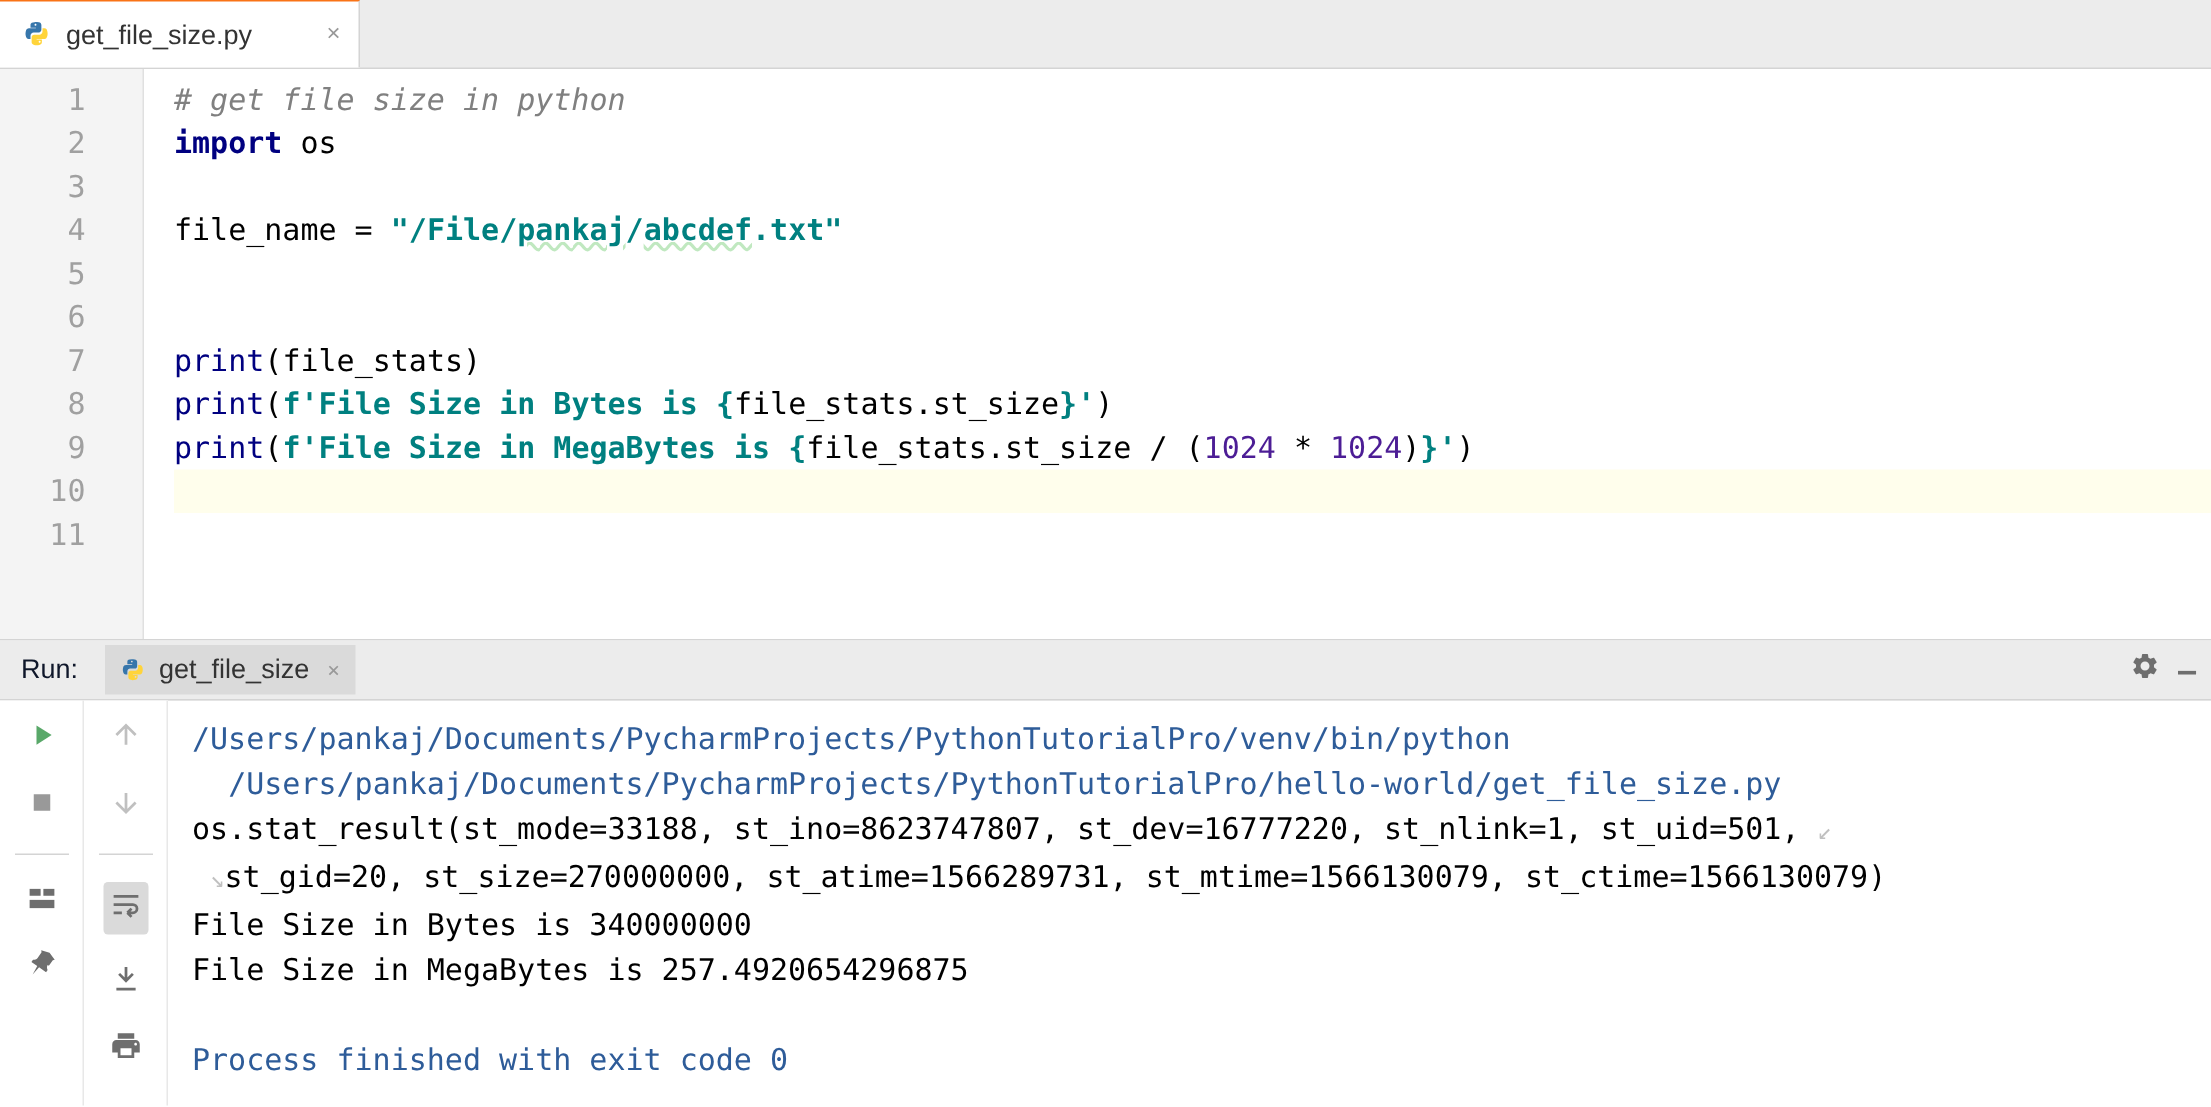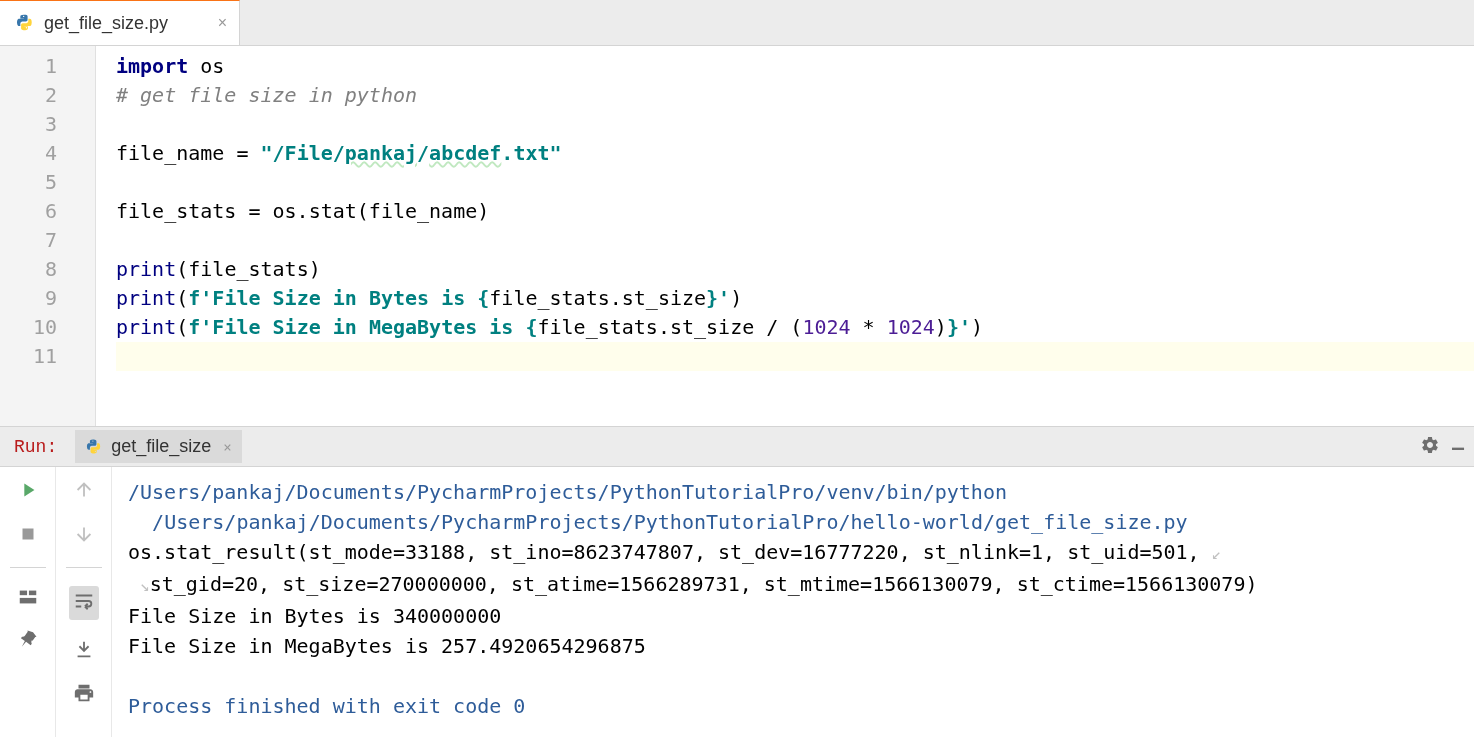--- a/index.html
+++ b/index.html
@@ -118,23 +118,23 @@
     }
     .run-header {
       background: #ececec;
       height: 40px;
       display: flex;
       align-items: center;
       border-bottom: 1px solid #d4d4d4;
       padding-left: 14px;
     }
     .run-label {
-      font-family: Liberation Mono, monospace;
+      font-family: Liberation Sans, sans-serif;
       font-size: 18px;
-      color: #b91c1c;
+      color: #0f172a;
     }
     .run-tab {
       display: flex;
       align-items: center;
       gap: 6px;
       margin-left: 18px;
       background: #dadada;
       padding: 6px 10px;
       border-radius: 0;
     }
@@ -262,26 +262,25 @@
     <div class="line-number">4</div>
     <div class="line-number">5</div>
     <div class="line-number">6</div>
     <div class="line-number">7</div>
     <div class="line-number">8</div>
     <div class="line-number">9</div>
     <div class="line-number">10</div>
     <div class="line-number">11</div>
   </div>
   <div class="code-content">
+    <div class="code-line"><span class="comment"># get file size in python</span></div>
     <div class="code-line"><span class="keyword">import</span><span class="plain"> os</span></div>
-    <div class="code-line"><span class="comment"># get file size in python</span></div>
     <div class="code-line"> </div>
     <div class="code-line"><span class="plain">file_name = </span><span class="string">"</span><span class="string">/File/</span><span class="string string-underline">pankaj</span><span class="string">/</span><span class="string string-underline">abcdef</span><span class="string">.txt</span><span class="string">"</span></div>
     <div class="code-line"> </div>
-    <div class="code-line"><span class="plain">file_stats = os.stat(file_name)</span></div>
     <div class="code-line"> </div>
     <div class="code-line"><span class="builtin">print</span><span class="plain">(file_stats)</span></div>
     <div class="code-line"><span class="builtin">print</span><span class="plain">(</span><span class="fstring-prefix">f'</span><span class="string">File Size in Bytes is </span><span class="string">{</span><span class="plain">file_stats.st_size</span><span class="string">}</span><span class="string">'</span><span class="plain">)</span></div>
     <div class="code-line"><span class="builtin">print</span><span class="plain">(</span><span class="fstring-prefix">f'</span><span class="string">File Size in MegaBytes is </span><span class="string">{</span><span class="plain">file_stats.st_size / (</span><span class="number">1024</span><span class="plain"> * </span><span class="number">1024</span><span class="plain">)</span><span class="string">}</span><span class="string">'</span><span class="plain">)</span></div>
     <div class="code-line current"> </div>
   </div>
 </div>
 
 <div class="run-panel">
   <div class="run-header">

